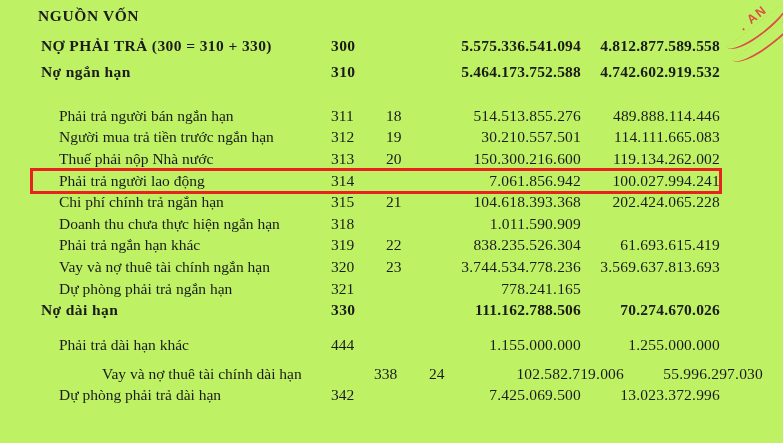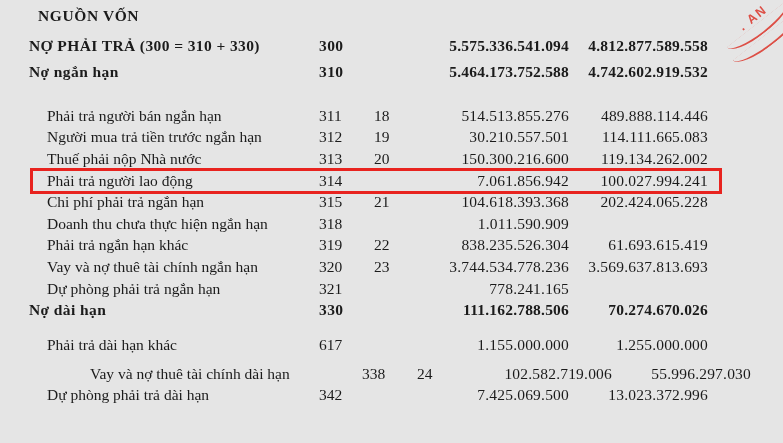--- a/index.html
+++ b/index.html
@@ -1,36 +1,36 @@
 <!DOCTYPE html>
 <html style="--hl: #e8231f; --stamp: #dd4f46;"><head>
 <meta charset="utf-8">
 <style>
   html,body{margin:0;padding:0;background:#fff;}
   .doc{
     position:relative;
     width:783px;height:443px;
-    background:#e5e5e5;
+    background:#bef264;
     font-family:"Liberation Serif", serif;
     color:#1b1b1b;
     overflow:hidden;
   }
   .title{
     padding:7px 0 0 38px;
     font-weight:bold;
     font-size:15.5px;
     letter-spacing:0.6px;
     height:18px;
   }
   #rows{width:783px;}
   .row{
     position:relative;
     display:grid;
     grid-template-columns:290px 55px 30px 165px 139px;
-    padding-left:29px;
+    padding-left:41px;
     align-items:center;
     font-size:15.5px;
   }
   .row .cell{white-space:nowrap;}
   .row .num{text-align:right;letter-spacing:0.2px;}
   .row.total{margin-top:10px;height:21px;font-weight:bold;letter-spacing:0.4px;}
   .row.subtotal{height:21px;font-weight:bold;letter-spacing:0.4px;}
   .row.item{height:21.6px;}
   .row.item .label{padding-left:18px;}
   #rows .row:nth-child(2){margin-top:5px;}
@@ -119,21 +119,21 @@
         <div class="cell num">119.134.262.002</div>
       </div>
       <div class="row item highlight">
         <div class="cell label">Phải trả người lao động</div>
         <div class="cell code">314</div>
         <div class="cell note"></div>
         <div class="cell num">7.061.856.942</div>
         <div class="cell num">100.027.994.241</div>
       </div>
       <div class="row item">
-        <div class="cell label">Chi phí phải trả ngắn hạn</div>
+        <div class="cell label">Chi phí chính trả ngắn hạn</div>
         <div class="cell code">315</div>
         <div class="cell note">21</div>
         <div class="cell num">104.618.393.368</div>
         <div class="cell num">202.424.065.228</div>
       </div>
       <div class="row item">
         <div class="cell label">Doanh thu chưa thực hiện ngắn hạn</div>
         <div class="cell code">318</div>
         <div class="cell note"></div>
         <div class="cell num">1.011.590.909</div>
@@ -161,21 +161,21 @@
       </div>
       <div class="row subtotal">
         <div class="cell label">Nợ dài hạn</div>
         <div class="cell code">330</div>
         <div class="cell note"></div>
         <div class="cell num">111.162.788.506</div>
         <div class="cell num">70.274.670.026</div>
       </div>
       <div class="row item">
         <div class="cell label">Phải trả dài hạn khác</div>
-        <div class="cell code">617</div>
+        <div class="cell code">444</div>
         <div class="cell note"></div>
         <div class="cell num">1.155.000.000</div>
         <div class="cell num">1.255.000.000</div>
       </div>
       <div class="row item">
         <div class="cell label">Vay và nợ thuê tài chính dài hạn</div>
         <div class="cell code">338</div>
         <div class="cell note">24</div>
         <div class="cell num">102.582.719.006</div>
         <div class="cell num">55.996.297.030</div>

